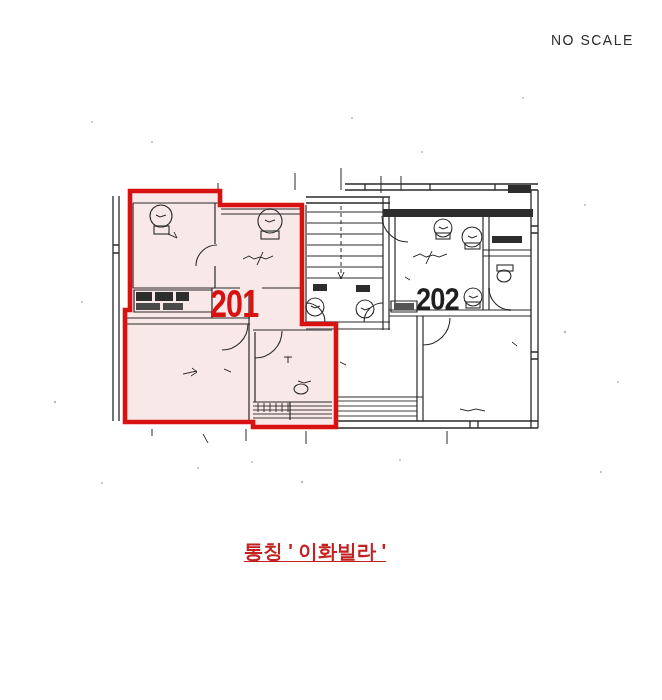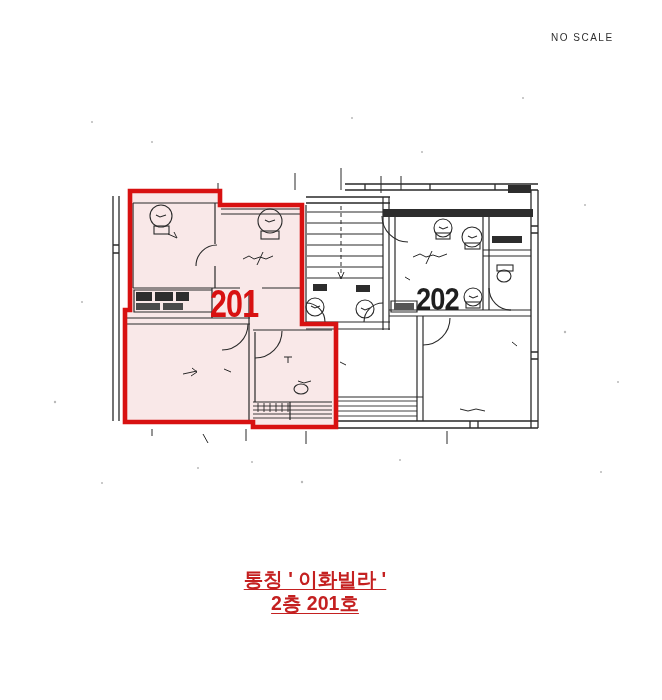--- a/index.html
+++ b/index.html
@@ -10,37 +10,37 @@
   }
   *{margin:0;padding:0;box-sizing:border-box;}
   body{background:#fff;}
   .stage{
     position:relative;width:662px;height:700px;background:#ffffff;overflow:hidden;
     font-family:"Liberation Sans","DejaVu Sans",sans-serif;
   }
   .plan-svg{position:absolute;left:0;top:0;width:662px;height:700px;}
   .txt{position:absolute;white-space:nowrap;}
   .no-scale{
-    left:551px;top:32px;font-size:10px;letter-spacing:1.5px;color:#2e2e2e;
+    left:551px;top:32px;font-size:14px;letter-spacing:1.5px;color:#2e2e2e;
   }
   .subject-marker{
     left:42px;top:272px;font-size:35px;font-weight:bold;color:var(--highlight-stroke);
   }
   .unit-201{
     left:210px;top:283px;font-size:38px;font-weight:bold;color:var(--highlight-stroke);
     transform:scaleX(0.8);transform-origin:left top;letter-spacing:-1px;
   }
   .unit-202{
     left:416px;top:282px;font-size:31px;font-weight:bold;color:#1f1f1f;
     transform:scaleX(0.88);transform-origin:left top;letter-spacing:-1px;
   }
   .caption{
     left:315px;top:539px;transform:translateX(-50%);
     text-align:center;color:var(--caption-red);font-size:19.5px;font-weight:bold;
-    line-height:24px;white-space:nowrap;margin-top:28px;
+    line-height:24px;white-space:nowrap;
   }
   .caption span{display:block;text-decoration:underline;text-underline-offset:3px;}
 </style>
 </head>
 <body>
 
 <div class="stage">
 
   <svg class="plan-svg" viewBox="0 0 662 700">
 
@@ -166,16 +166,15 @@
 
   <div class="txt no-scale">NO SCALE</div>
 
 
   <div class="txt unit-201">201</div>
 
   <div class="txt unit-202">202</div>
 
   <div class="txt caption">
     <span>통칭 ' 이화빌라 '</span>
-    <span>2층 201호</span>
   </div>
 
 </div>
 
 </body></html>

